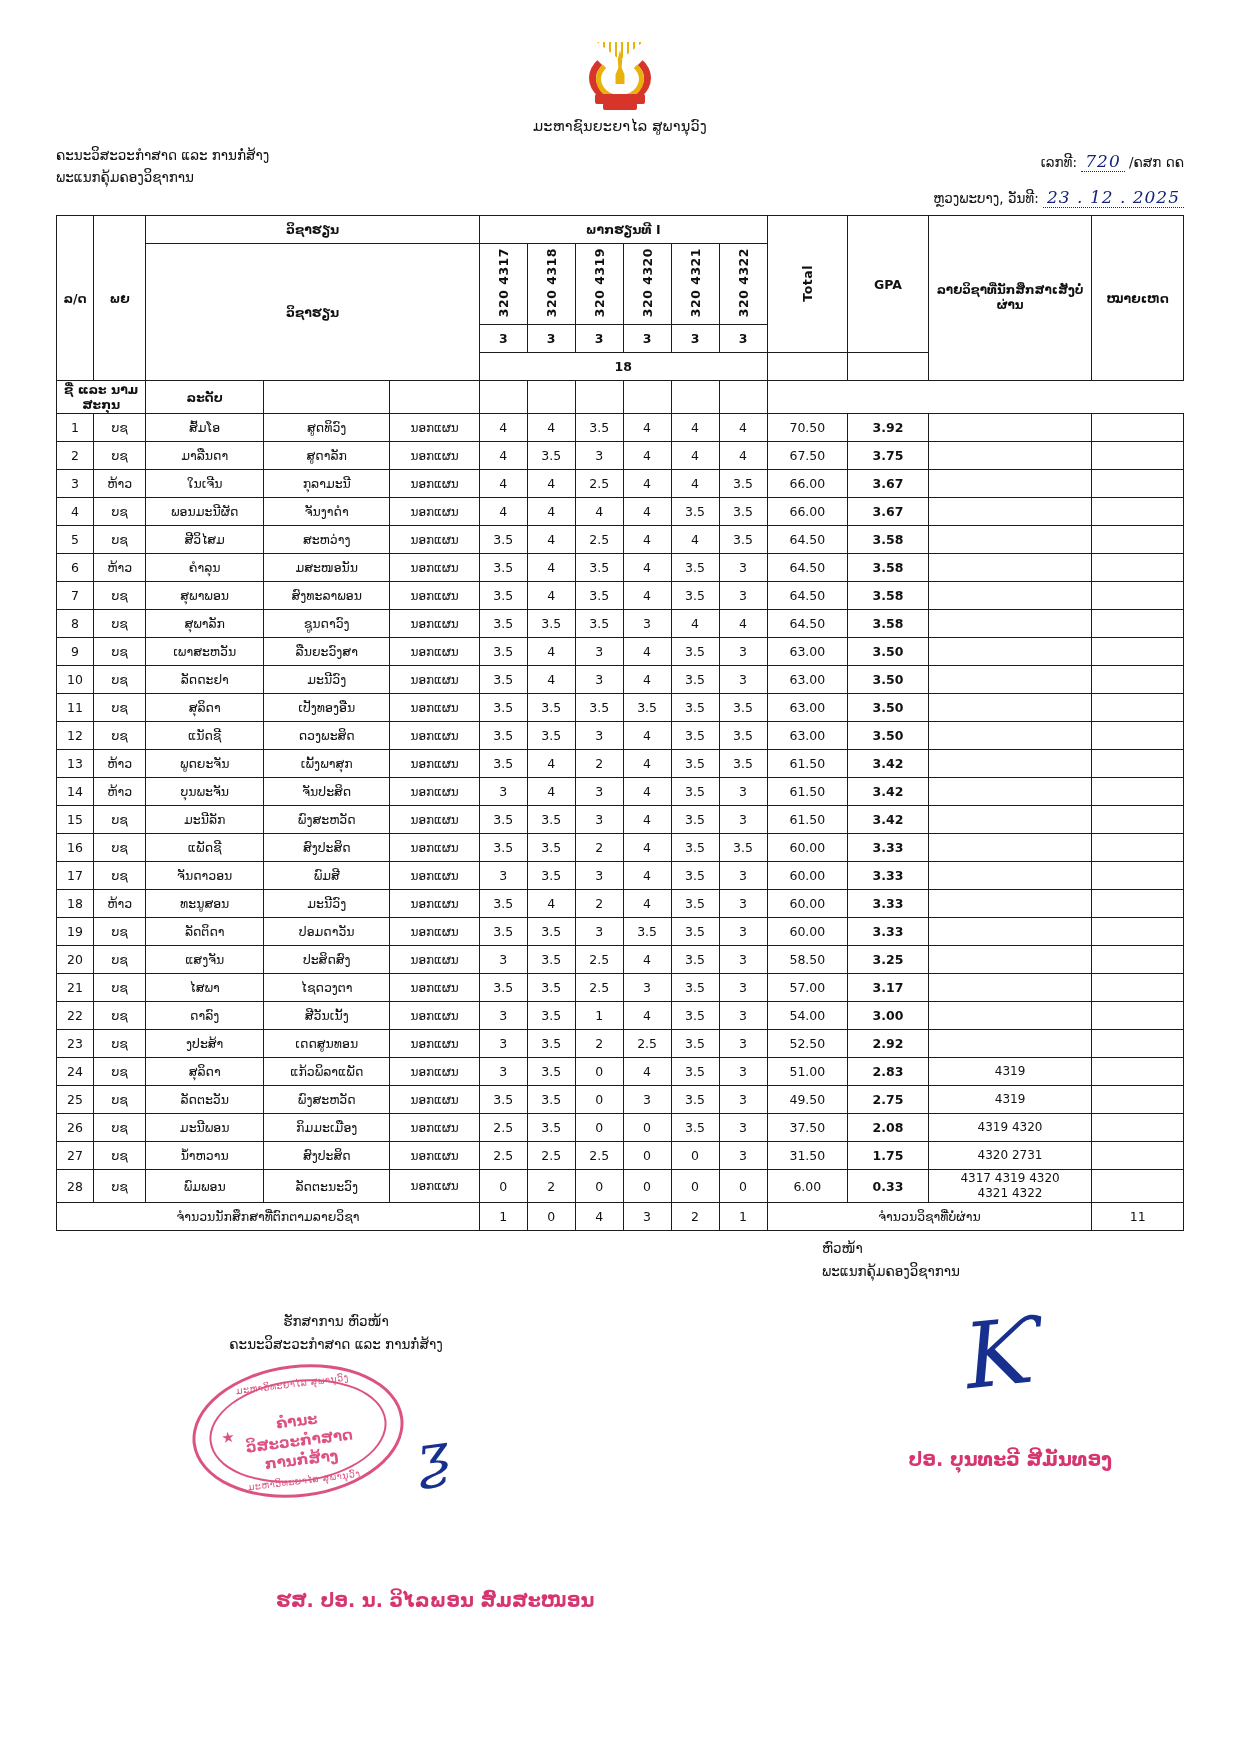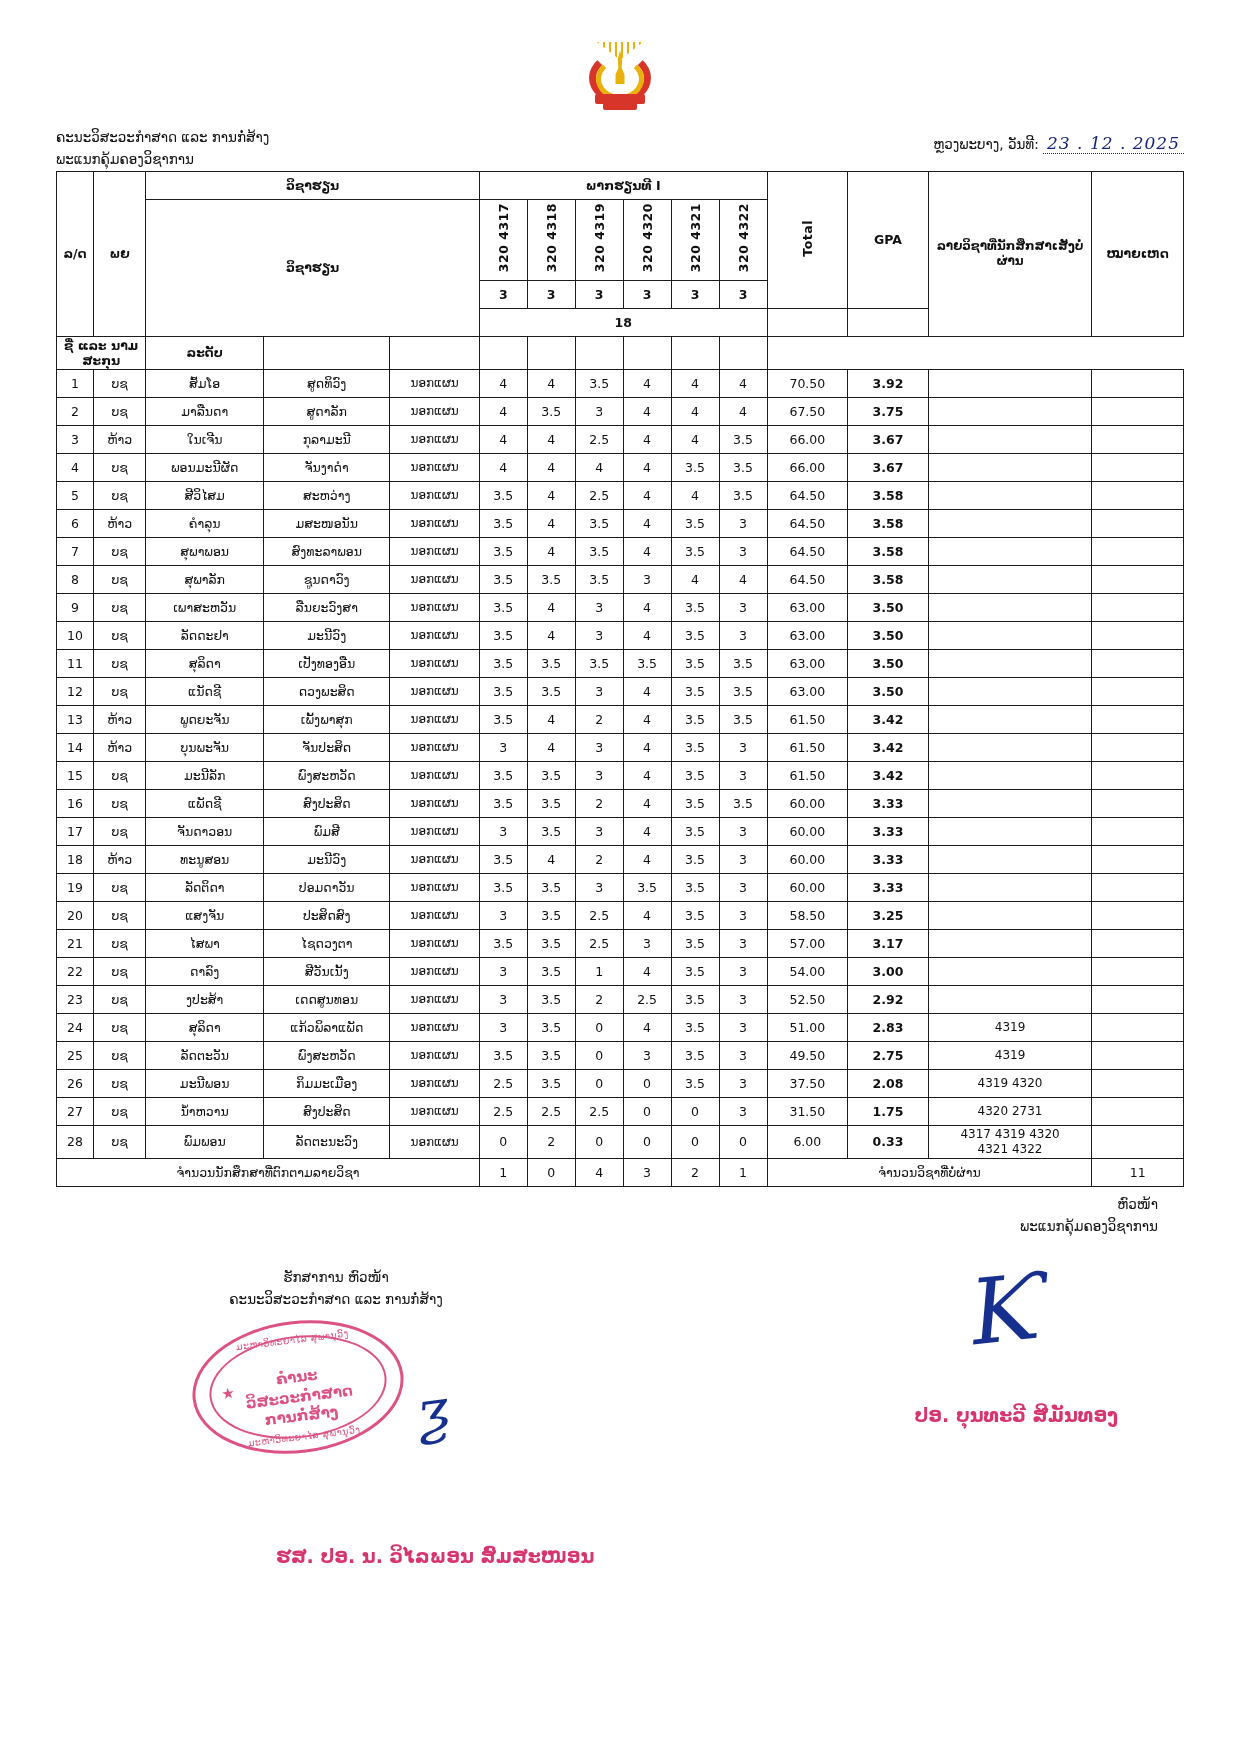--- a/index.html
+++ b/index.html
@@ -152,22 +152,22 @@
   .thin { font-size: 12px; }
   .two-line { line-height: 1.25; font-size: 12px; }
   
   .footer {
     margin-top: 6px;
     position: relative;
     height: 430px;
   }
   .f-right {
     position: absolute;
-    right: 26px; top: 0;
-    text-align: right;
+    right: 32px; top: 0;
+    text-align: left;
     font-size: 13.5px;
     line-height: 1.7;
     width: 330px;
   }
   .f-left {
     position: absolute;
     left: 110px; top: 73px;
     text-align: center;
     font-size: 13.5px;
     line-height: 1.7;
@@ -258,27 +258,33 @@
   <div class="emblem-wrap">
     <div class="emblem">
       <div class="rays"></div>
       <div class="ring"></div>
       <div class="ring2"></div>
       <div class="stupa"></div>
       <div class="base"></div>
       <div class="base2"></div>
     </div>
   </div>
+  <div class="motto">ມະຫາຊົນຍະຍາໄລ ສູພານຸວົງ</div>
 
   <div class="head-row">
     <div class="head-left">
       <div>ຄະນະວິສະວະກຳສາດ ແລະ ການກໍ່ສ້າງ</div>
       <div>ພະແນກຄຸ້ມຄອງວິຊາການ</div>
     </div>
     <div class="head-right">
+      <div>
+        <span>ເລກທີ:</span>
+        <span class="hand">720</span>
+        <span>/ຄສກ ດຄ</span>
+      </div>
       <div>
         <span>ຫຼວງພະບາງ, ວັນທີ:</span>
         <span class="hand">23 . 12 . 2025</span>
       </div>
     </div>
   </div>
 
 
   <table class="grades">
     <colgroup>

